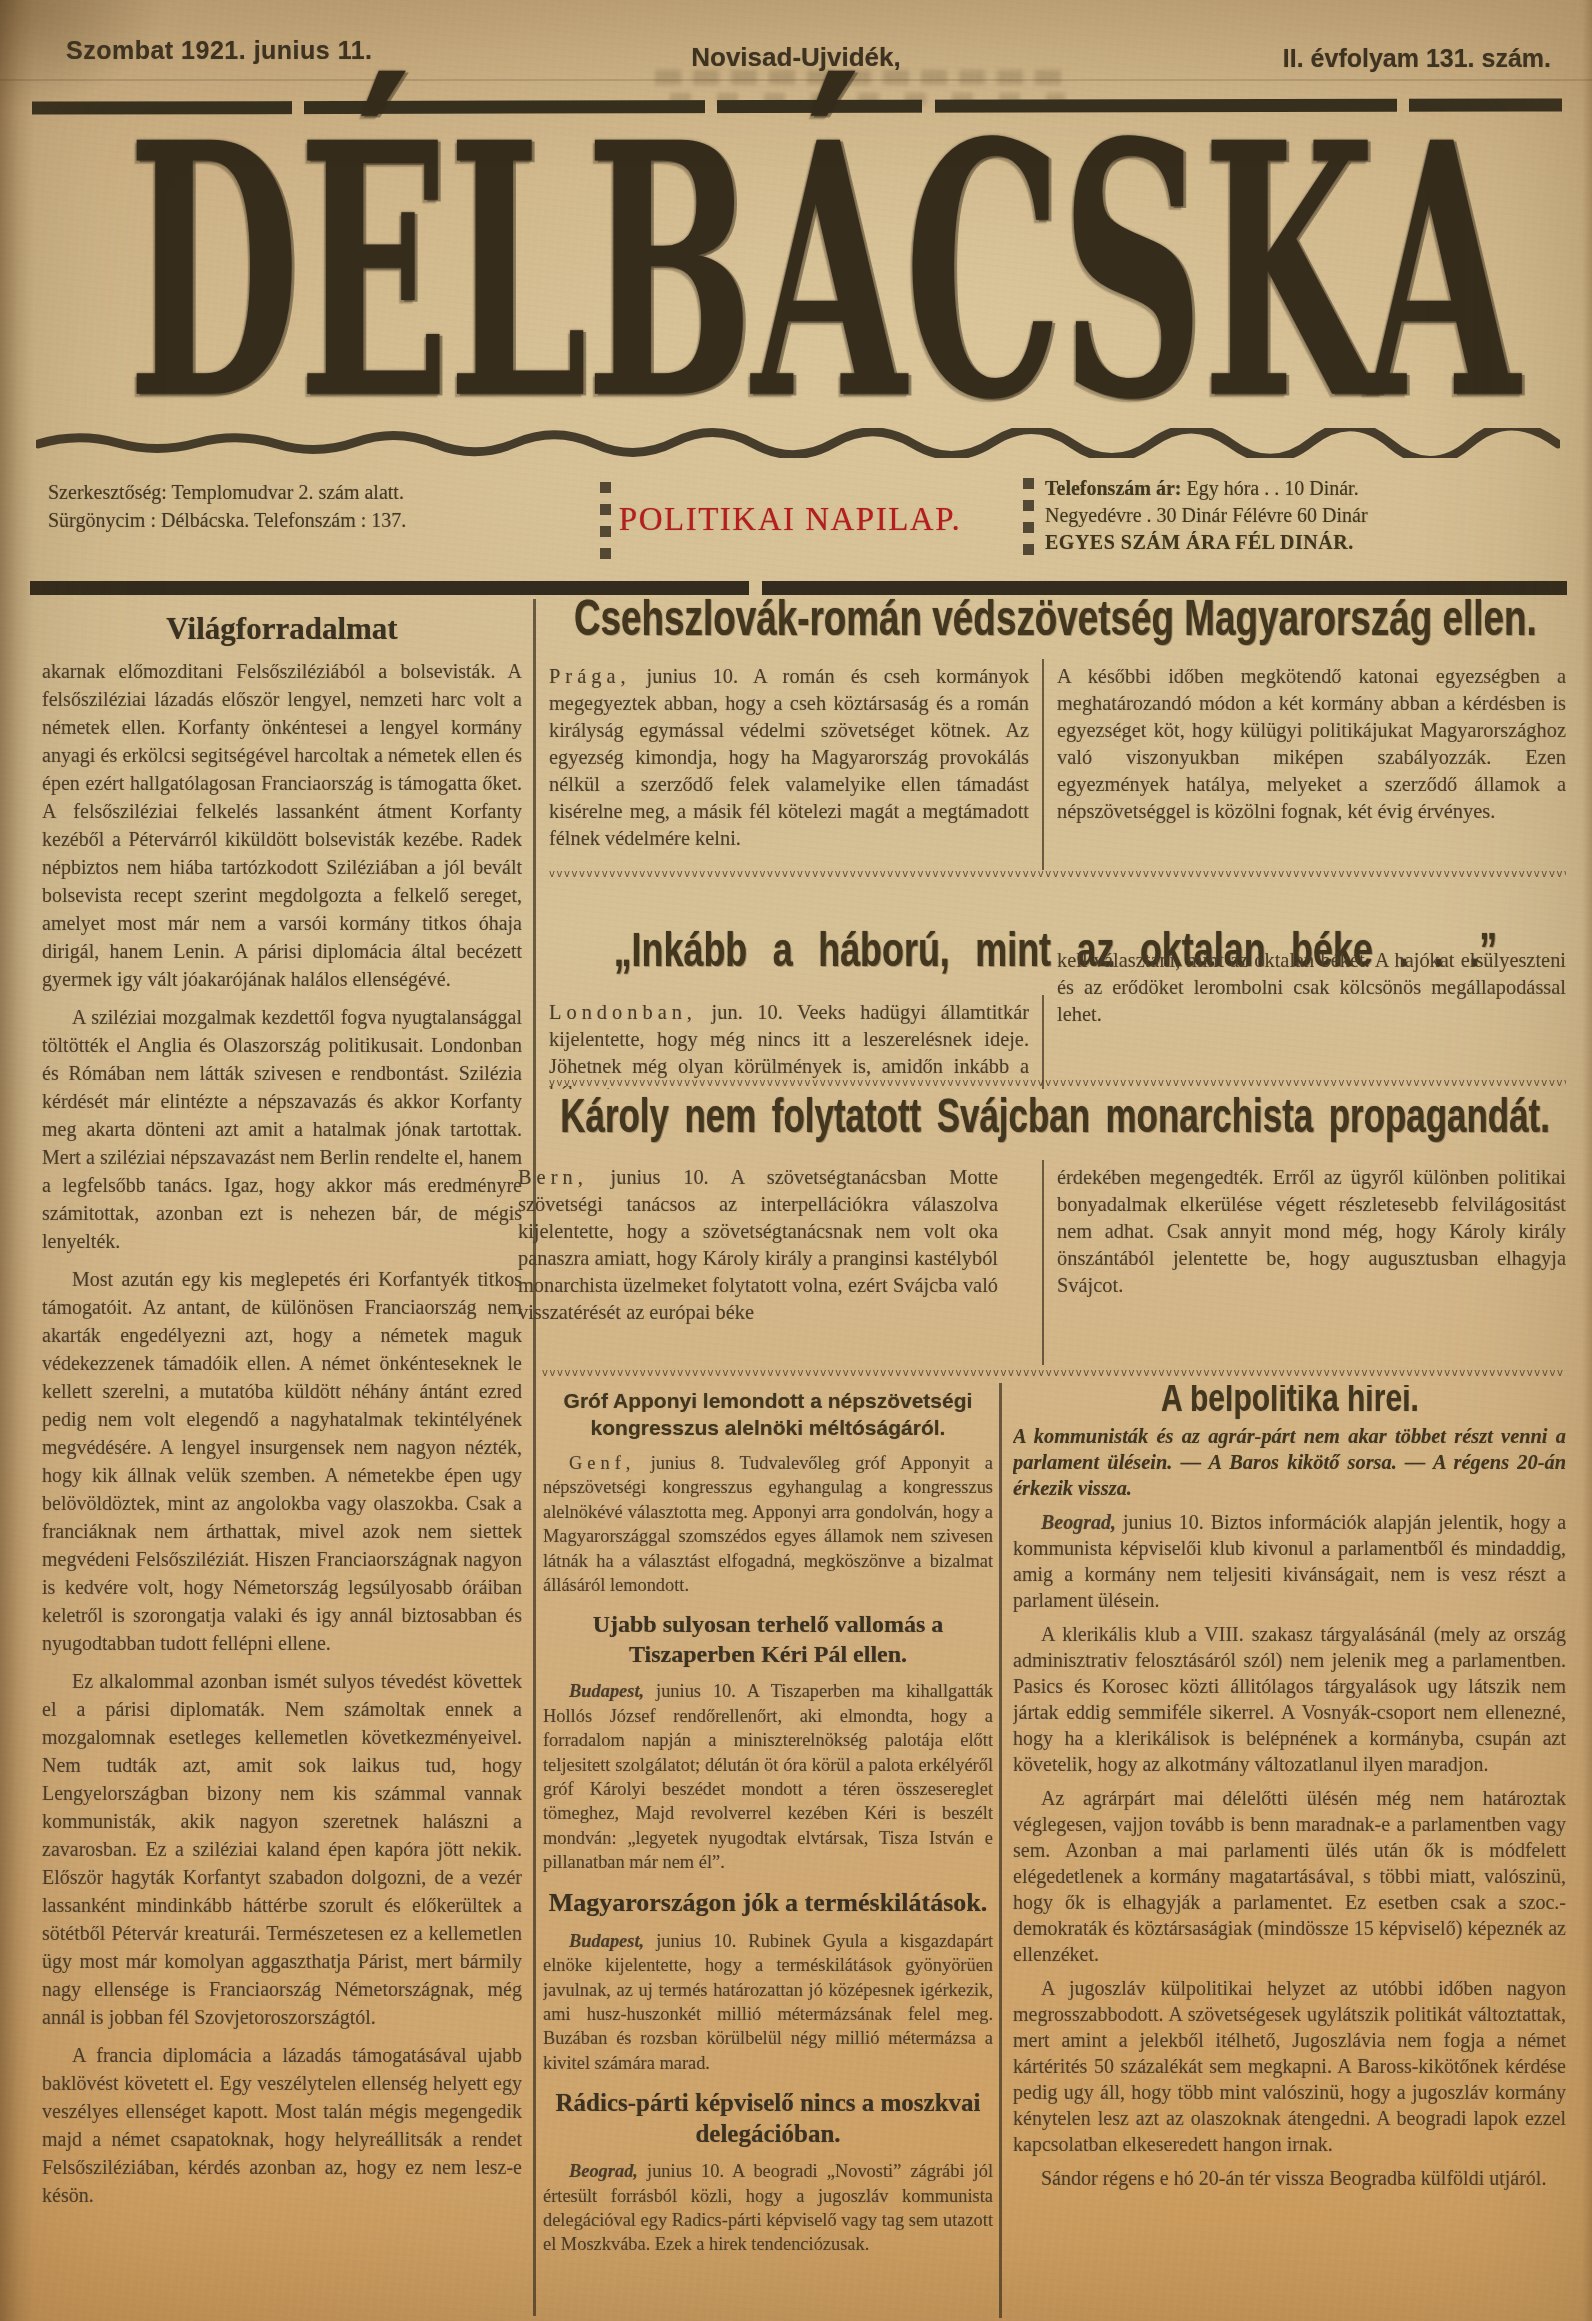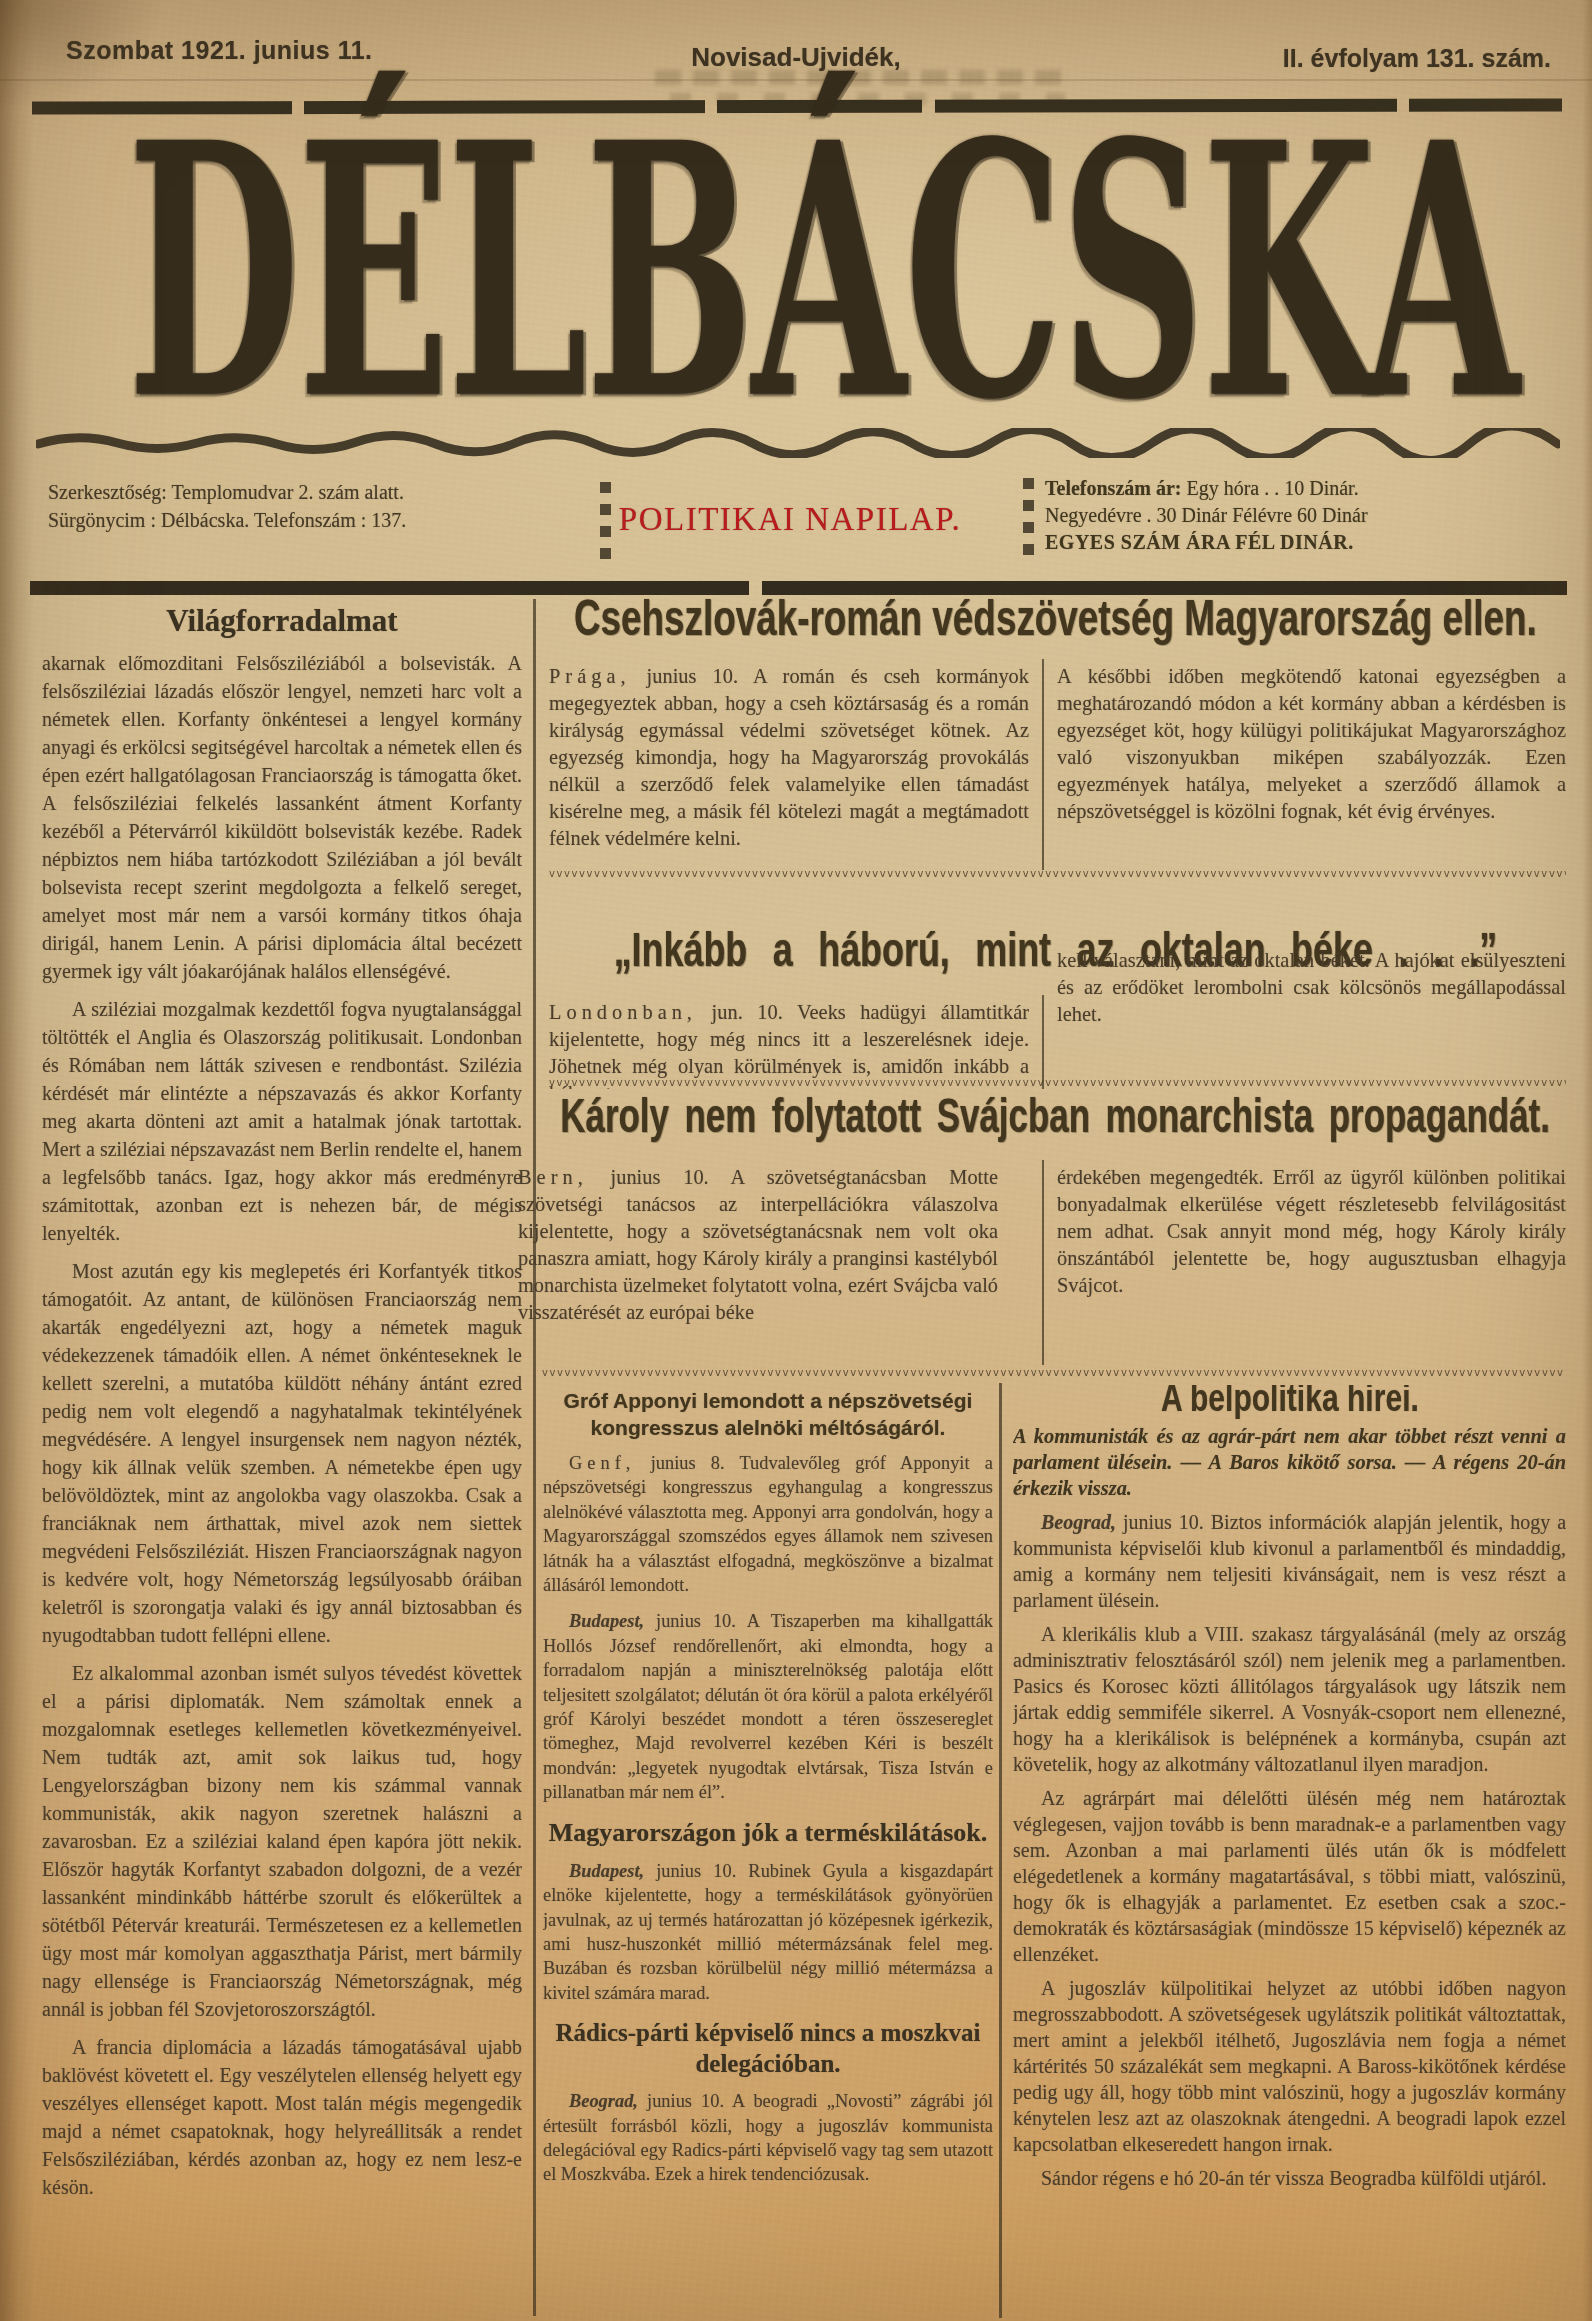--- a/index.html
+++ b/index.html
@@ -63,21 +63,21 @@
     font-family:"DejaVu Sans",sans-serif;font-size:10px;line-height:12px;letter-spacing:1.6px;transform:scaleY(1.05);}
   .saw1{left:549px;top:868px;width:1017px;}
   .saw2{left:549px;top:1077px;width:1017px;}
   .saw3{left:542px;top:1367px;width:1023px;}
 
   .col{position:absolute;overflow:hidden;text-align:justify;}
   .col p{margin:0 0 10px 0;text-indent:30px;text-shadow:0 0 1px rgba(74,61,43,.40);}
   .noindent{text-indent:0 !important;}
 
   .lead-col{left:42px;top:603px;width:480px;height:1713px;font-size:20px;line-height:28px;color:#4a3d2b;}
-  .lead-title{margin:4px 0 14px 0;text-align:center;font-size:31px;font-weight:bold;color:#3b3121;text-shadow:0 0 1px rgba(59,49,33,.55);}
+  .lead-title{margin:12px 0 14px 0;text-align:center;font-size:31px;font-weight:bold;color:#3b3121;text-shadow:0 0 1px rgba(59,49,33,.55);}
 
   .bigline{position:absolute;text-align:center;color:#43361f;font-family:"Liberation Sans",sans-serif;font-weight:700;}
   .bigline .cond{display:inline-block;transform:scale(.97,1.32);transform-origin:center;white-space:nowrap;text-shadow:0 0 1px rgba(67,54,31,.65),1px 1px 0 rgba(67,54,31,.30);}
   .pact-title{left:545px;top:597px;width:1021px;font-size:38px;}
   .war-title{left:545px;top:929px;width:1021px;font-size:37px;word-spacing:16px;}
   .karl-title{left:545px;top:1095px;width:1021px;font-size:36px;word-spacing:6px;}
 
   .pact-left{left:549px;top:663px;width:480px;height:205px;font-size:20.4px;line-height:27px;}
   .pact-right{left:1057px;top:663px;width:509px;height:205px;font-size:20.4px;line-height:27px;}
   .war-left{left:549px;top:999px;width:480px;height:90px;font-size:20.4px;line-height:27px;}
@@ -184,20 +184,21 @@
   <p class="noindent"><span style="text-indent:30px;display:inline-block;"></span><span class="sp">Bern,</span> <span>junius 10. A szövetségtanácsban Motte szövetségi tanácsos az interpellációkra válaszolva kijelentette, hogy a szövetségtanácsnak nem volt oka panaszra amiatt, hogy Károly király a pranginsi kastélyból monarchista üzelmeket folytatott volna, ezért Svájcba való visszatérését az európai béke</span></p>
 </div>
 <div class="col karl-right">
   <p class="noindent">érdekében megengedték. Erről az ügyről különben politikai bonyadalmak elkerülése végett részletesebb felvilágositást nem adhat. Csak annyit mond még, hogy Károly király önszántából jelentette be, hogy augusztusban elhagyja Svájcot.</p>
 </div>
 <div class="saw saw3">vvvvvvvvvvvvvvvvvvvvvvvvvvvvvvvvvvvvvvvvvvvvvvvvvvvvvvvvvvvvvvvvvvvvvvvvvvvvvvvvvvvvvvvvvvvvvvvvvvvvvvvvvvvvvvvvvvvvvvvvvvvvvvvvvvvvvvvvvvvvvvvvvvvvvvvvvvvvvvvvvvvvvvvvvvvvvvvvvvvvvvvvvvvvvvvvvvvvvvvvvvvvvvvvvvvvvvvvvvvvvvvvvvvvvvvvvvvvvvvvvvvvvvvvvvvvvvvvvvvv</div>
 
 <div class="col mid-col">
   <h3 class="h-appo">Gróf Apponyi lemondott a népszövetségi kongresszus alelnöki méltóságáról.</h3>
   <p><span class="sp">Genf,</span> <span>junius 8. Tudvalevőleg gróf Apponyit a népszövetségi kongresszus egyhangulag a kongresszus alelnökévé választotta meg. Apponyi arra gondolván, hogy a Magyarországgal szomszédos egyes államok nem szivesen látnák ha a választást elfogadná, megköszönve a bizalmat állásáról lemondott.</span></p>
+  <h3 class="h-serif h-tisza">Ujabb sulyosan terhelő vallomás a Tiszaperben Kéri Pál ellen.</h3>
   <p><span class="dlb">Budapest,</span> <span>junius 10. A Tiszaperben ma kihallgatták Hollós József rendőrellenőrt, aki elmondta, hogy a forradalom napján a miniszterelnökség palotája előtt teljesitett szolgálatot; délután öt óra körül a palota erkélyéről gróf Károlyi beszédet mondott a téren összesereglet tömeghez, Majd revolverrel kezében Kéri is beszélt mondván: „legyetek nyugodtak elvtársak, Tisza István e pillanatban már nem él”.</span></p>
   <h3 class="h-serif h-termes">Magyarországon jók a terméskilátások.</h3>
   <p><span class="dlb">Budapest,</span> <span>junius 10. Rubinek Gyula a kisgazdapárt elnöke kijelentette, hogy a terméskilátások gyönyörüen javulnak, az uj termés határozattan jó középesnek igérkezik, ami husz-huszonkét millió métermázsának felel meg. Buzában és rozsban körülbelül négy millió métermázsa a kivitel számára marad.</span></p>
   <h3 class="h-serif h-radics">Rádics-párti képviselő nincs a moszkvai delegációban.</h3>
   <p><span class="dlb">Beograd,</span> <span>junius 10. A beogradi „Novosti” zágrábi jól értesült forrásból közli, hogy a jugoszláv kommunista delegációval egy Radics-párti képviselő vagy tag sem utazott el Moszkvába. Ezek a hirek tendenciózusak.</span></p>
 </div>
 
 <div class="col dom-col">
   <h3 class="h-dom"><span class="cond">A belpolitika hirei.</span></h3>
   <p class="lede">A kommunisták és az agrár-párt nem akar többet részt venni a parlament ülésein. — A Baros kikötő sorsa. — A régens 20-án érkezik vissza.</p>

